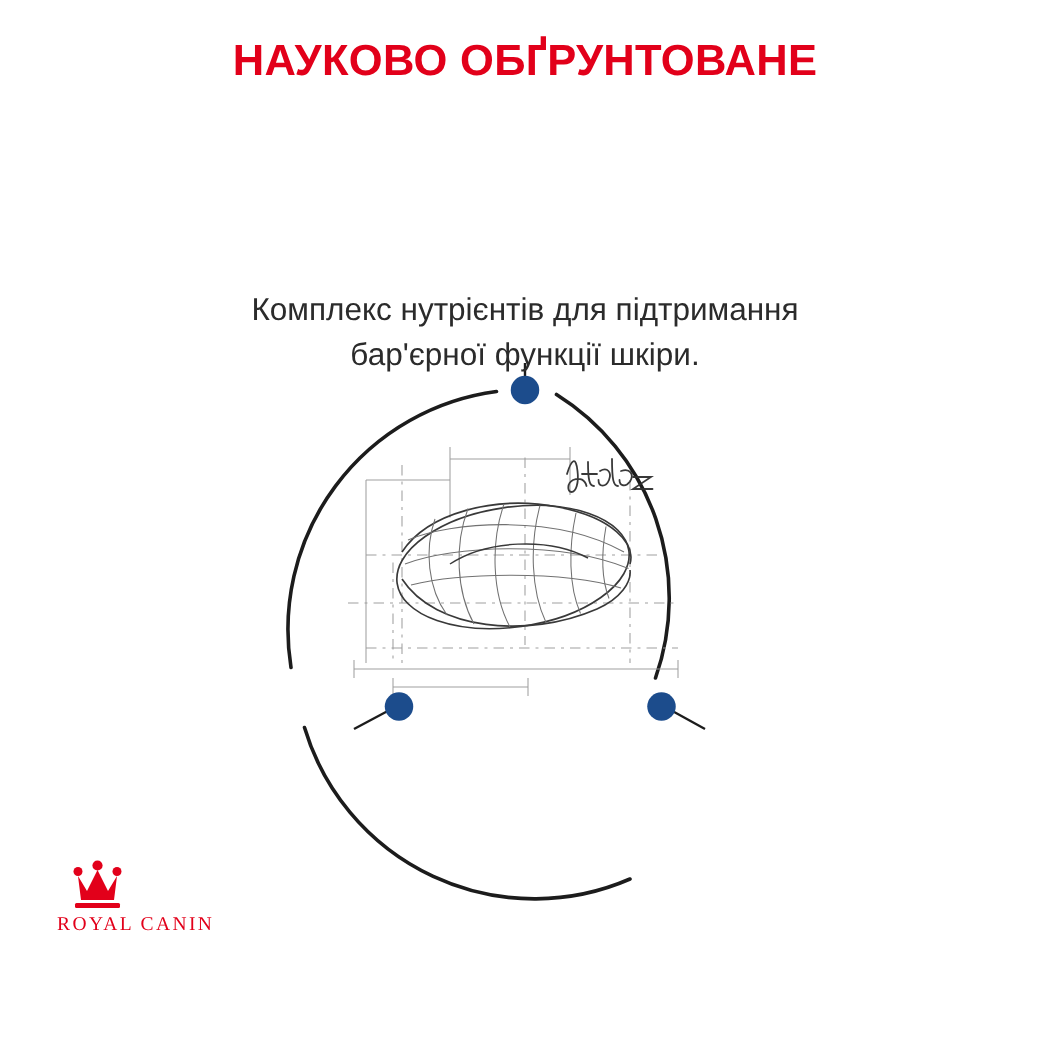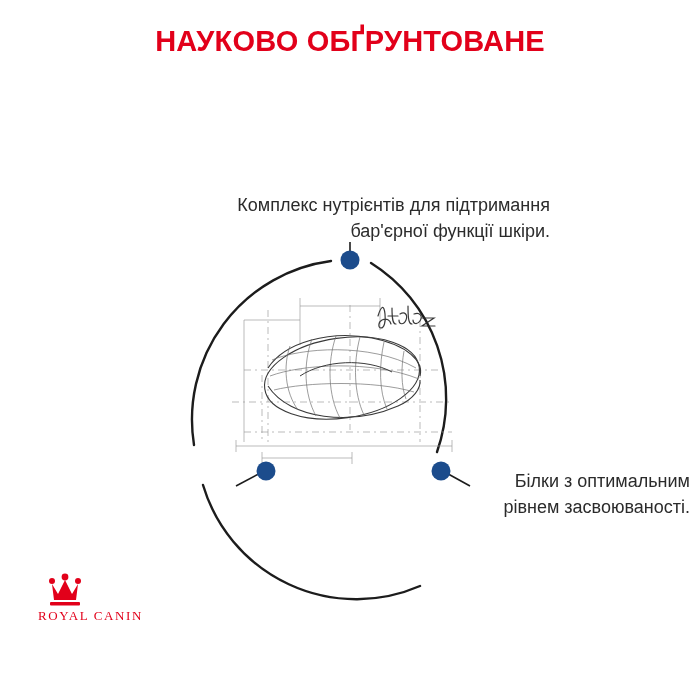--- a/index.html
+++ b/index.html
@@ -49,23 +49,23 @@
   .ring-svg {
     position: absolute;
     top: 0;
     left: 0;
   }
 
   
   .callout {
     position: absolute;
     color: #2b2b2b;
-    font-size: 18px;
+    font-size: 21px;
     line-height: 1.45;
-    text-align: right;
+    text-align: center;
     white-space: pre-line;
   }
   .callout-top {
     top: 22px;
     left: 150px;
     width: 400px;
   }
   .callout-left {
     top: 298px;
     left: 28px;
@@ -171,22 +171,20 @@
         <line x1="441" y1="300" x2="470" y2="316"></line>
       </g>
 
       <circle cx="350" cy="90" r="9.5" fill="#1C4C8C"></circle>
       <circle cx="266" cy="301" r="9.5" fill="#1C4C8C"></circle>
       <circle cx="441" cy="301" r="9.5" fill="#1C4C8C"></circle>
     </svg>
 
     <div class="callout callout-top">Комплекс нутрієнтів для підтримання
 бар'єрної функції шкіри.</div>
-    <div class="callout callout-right">Білки з оптимальним
-рівнем засвоюваності.</div>
   </div>
 
   <div class="footer">
     <svg width="140" height="58" viewBox="0 0 140 58">
       <g fill="#E2001A">
 
         <path d="M14 16 l6 10 l7 -14 l7 14 l6 -10 l-2 16 h-22 z"></path>
         <circle cx="14" cy="13" r="3"></circle>
         <circle cx="27" cy="9" r="3.4"></circle>
         <circle cx="40" cy="13" r="3"></circle>

